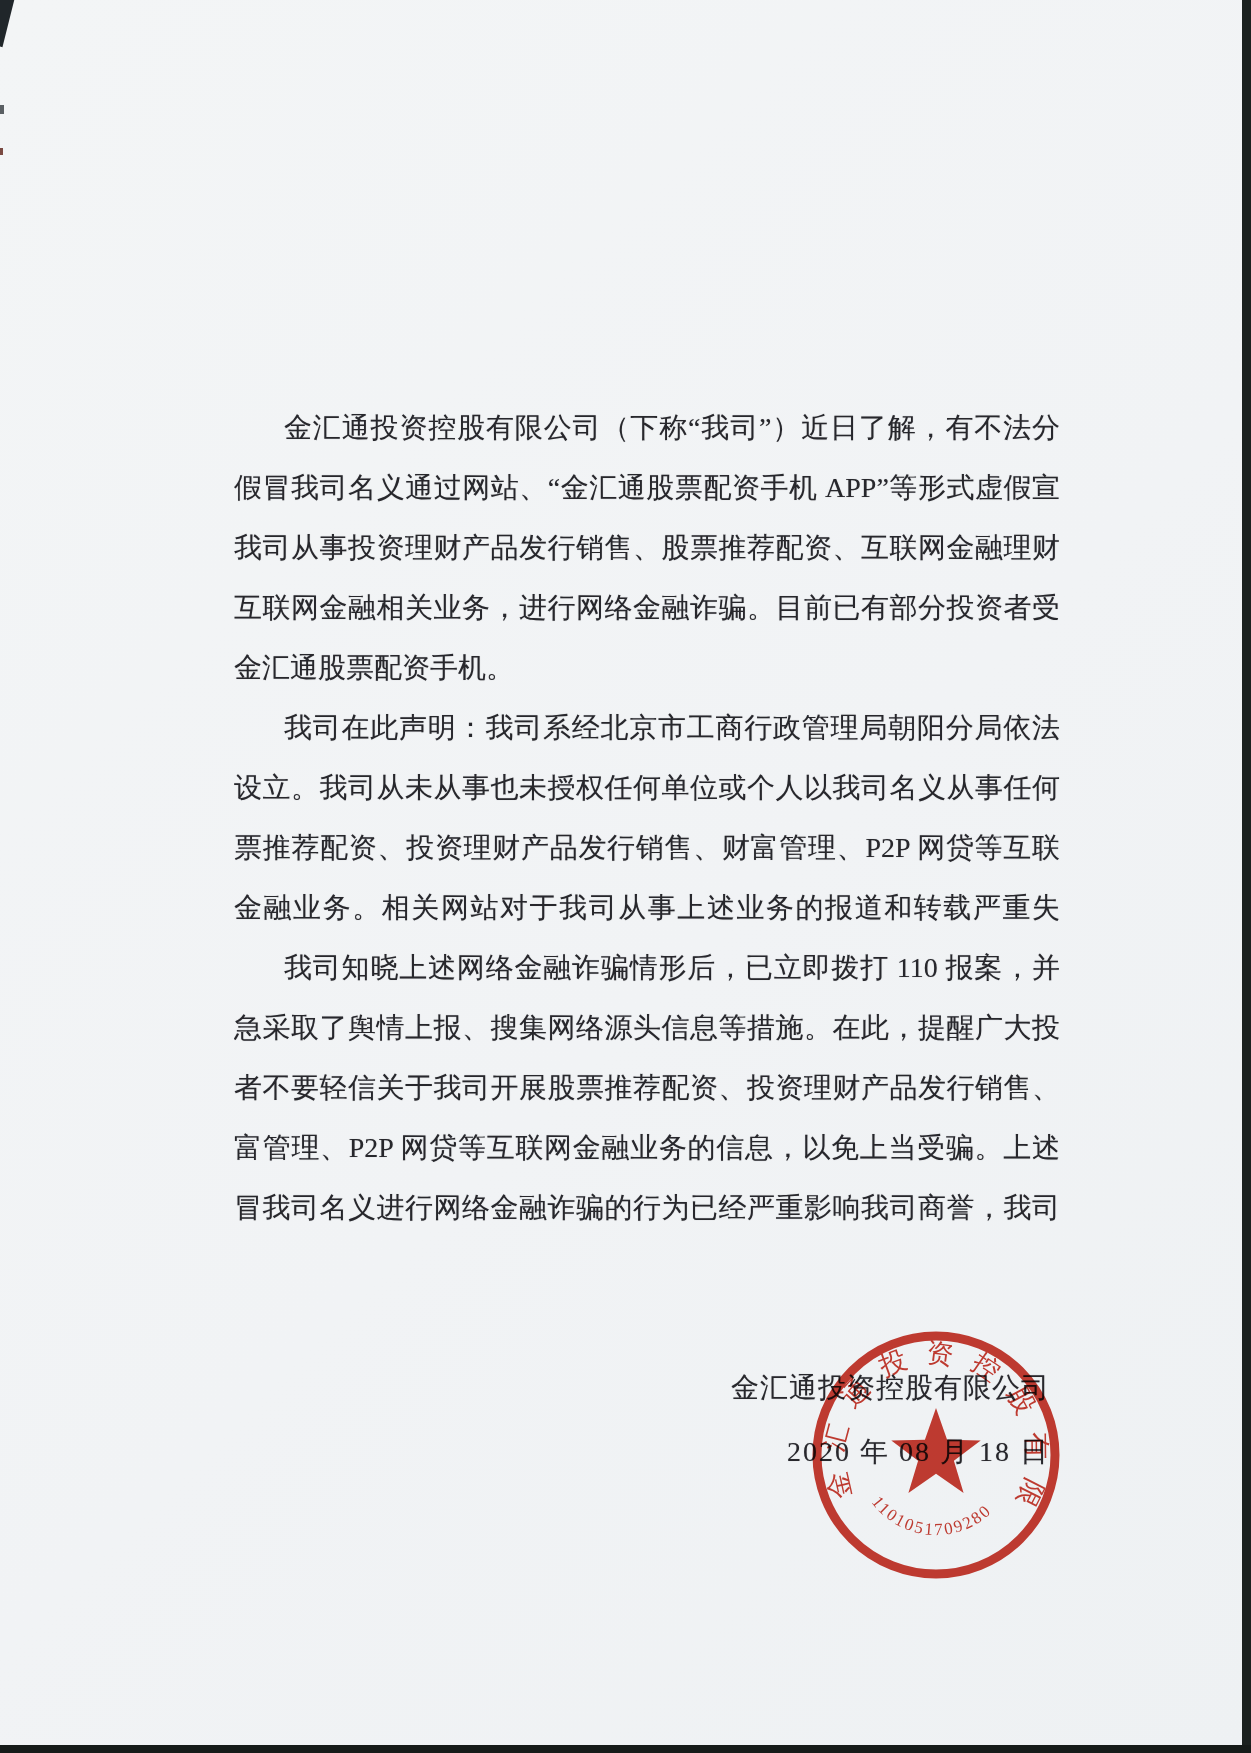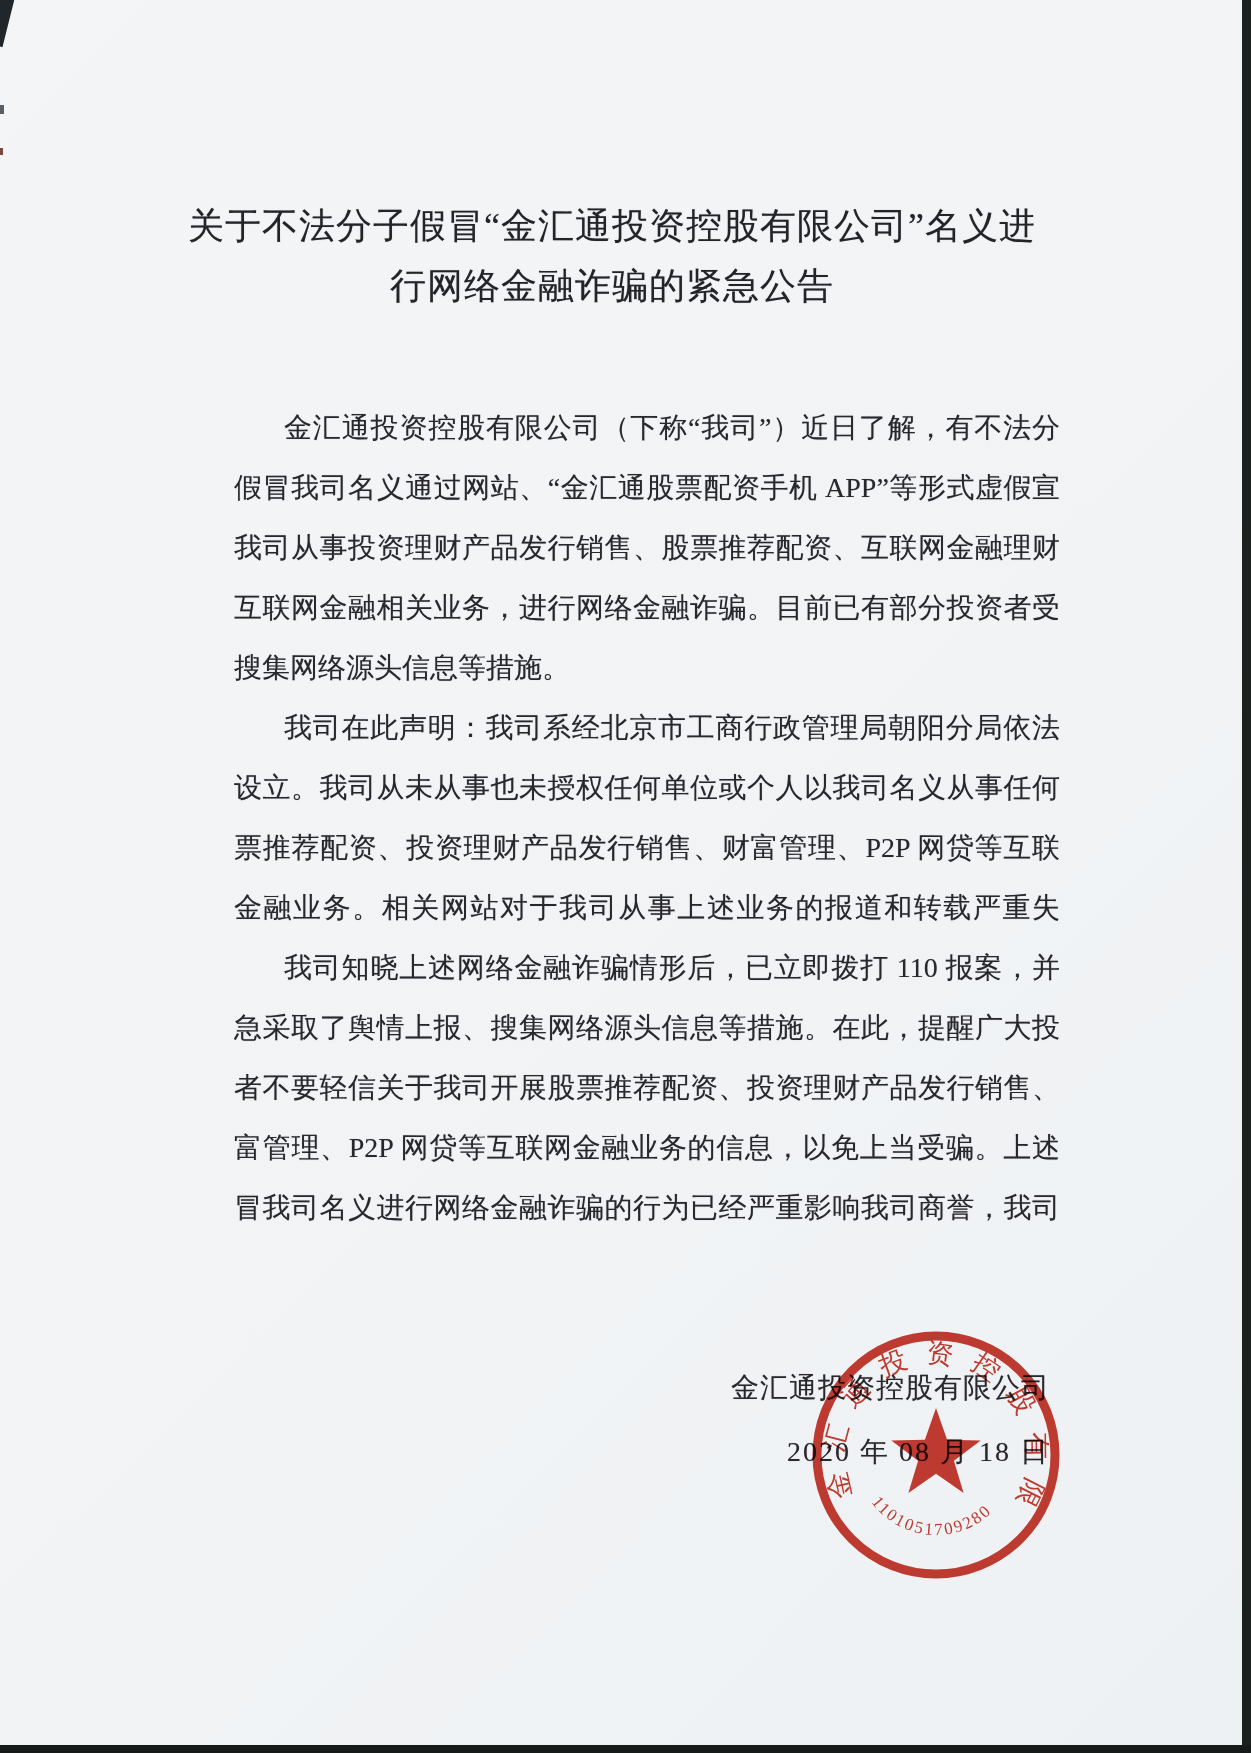--- a/index.html
+++ b/index.html
@@ -51,31 +51,27 @@
 </style>
 </head>
 <body>
 
 <div id="page">
 
   <div class="corner-mark"></div>
   <div class="speck1"></div>
   <div class="speck2"></div>
 
-  <div class="title">
-    <div>关于不法分子假冒“金汇通投资控股有限公司”名义进</div>
-    <div>行网络金融诈骗的紧急公告</div>
-  </div>
 
   <div class="body-block">
     <div class="line indent">金汇通投资控股有限公司（下称“我司”）近日了解，有不法分子</div>
     <div class="line">假冒我司名义通过网站、“金汇通股票配资手机 APP”等形式虚假宣传</div>
     <div class="line">我司从事投资理财产品发行销售、股票推荐配资、互联网金融理财等</div>
     <div class="line">互联网金融相关业务，进行网络金融诈骗。目前已有部分投资者受到上</div>
-    <div class="line end">搜集网络源头信息等措施。</div>
+    <div class="line end">金汇通股票配资手机。</div>
     <div class="line indent">我司在此声明：我司系经北京市工商行政管理局朝阳分局依法批准</div>
     <div class="line">设立。我司从未从事也未授权任何单位或个人以我司名义从事任何股</div>
     <div class="line">票推荐配资、投资理财产品发行销售、财富管理、P2P 网贷等互联网</div>
     <div class="line end">金融业务。相关网站对于我司从事上述业务的报道和转载严重失实。</div>
     <div class="line indent">我司知晓上述网络金融诈骗情形后，已立即拨打 110 报案，并紧</div>
     <div class="line">急采取了舆情上报、搜集网络源头信息等措施。在此，提醒广大投资</div>
     <div class="line">者不要轻信关于我司开展股票推荐配资、投资理财产品发行销售、财</div>
     <div class="line">富管理、P2P 网贷等互联网金融业务的信息，以免上当受骗。上述假</div>
     <div class="line">冒我司名义进行网络金融诈骗的行为已经严重影响我司商誉，我司必</div>
   </div>

